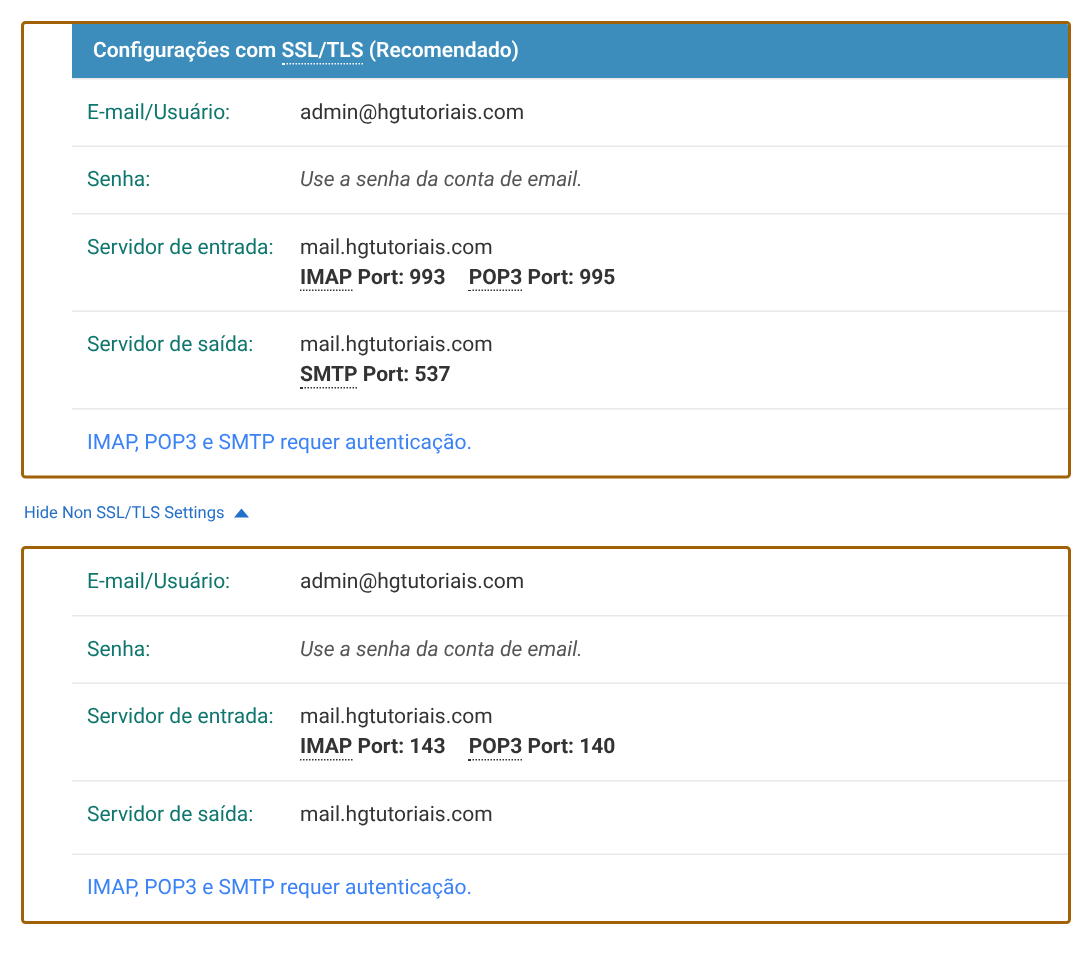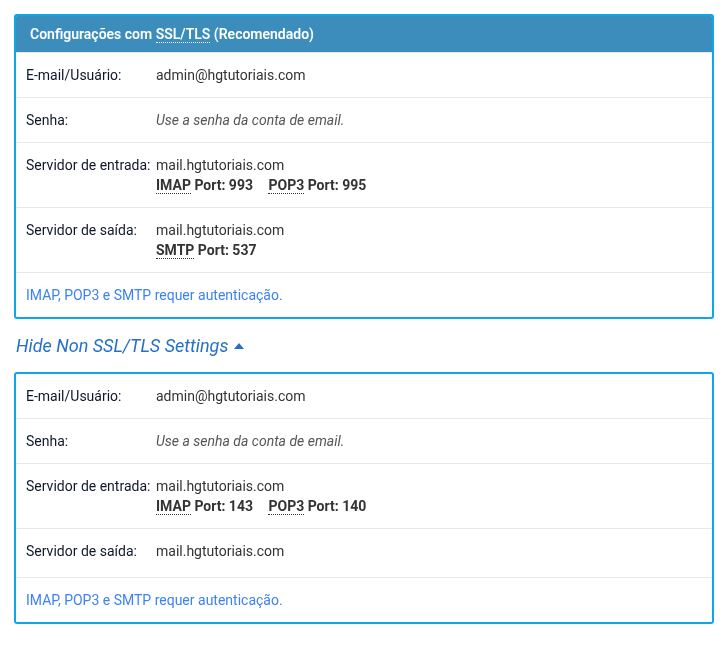--- a/index.html
+++ b/index.html
@@ -9,24 +9,25 @@
     }
     body {
       font-family: -apple-system, BlinkMacSystemFont, "Segoe UI", Roboto, "Helvetica Neue", Arial, sans-serif;
       font-size: 14px;
       color: #333;
       background: #fff;
       padding: 14px;
       width: 728px;
     }
     .panel {
-      border: 2px solid #0ea5e9;
+      border: 2px solid #a16207;
       border-radius: 3px;
       overflow: hidden;
       background: #fff;
+      padding-left: 32px;
     }
     .panel-header {
       padding: 10px 14px;
       font-weight: 600;
       font-size: 14px;
     }
     .panel-header.ssl {
       background: #3c8dbc;
       color: #fff;
     }
@@ -43,25 +44,26 @@
       padding: 14px 10px;
       border-top: 1px solid #e8e8e8;
       align-items: flex-start;
     }
     .row:first-of-type {
       border-top: none;
     }
     .row-label {
       width: 130px;
       flex-shrink: 0;
-      color: #0f172a;
+      color: #0f766e;
     }
     .row-value {
       flex: 1;
       color: #333;
+      margin-left: 12px;
     }
     .row-value em {
       font-style: italic;
       color: #555;
     }
     .server-line {
       margin-bottom: 4px;
     }
     .protocol-info {
       display: inline-block;
@@ -74,22 +76,21 @@
       color: #3b82f6;
     }
     .toggle-link {
       display: inline-flex;
       align-items: center;
       gap: 6px;
       color: #2470c8;
       text-decoration: none;
       padding: 16px 2px;
       cursor: pointer;
-      font-size: 18px;
-      font-style: italic;
+      font-size: 11px;
     }
     .chevron-up {
       display: inline-block;
       width: 0;
       height: 0;
       border-left: 5px solid transparent;
       border-right: 5px solid transparent;
       border-bottom: 6px solid currentColor;
     }
   </style>

